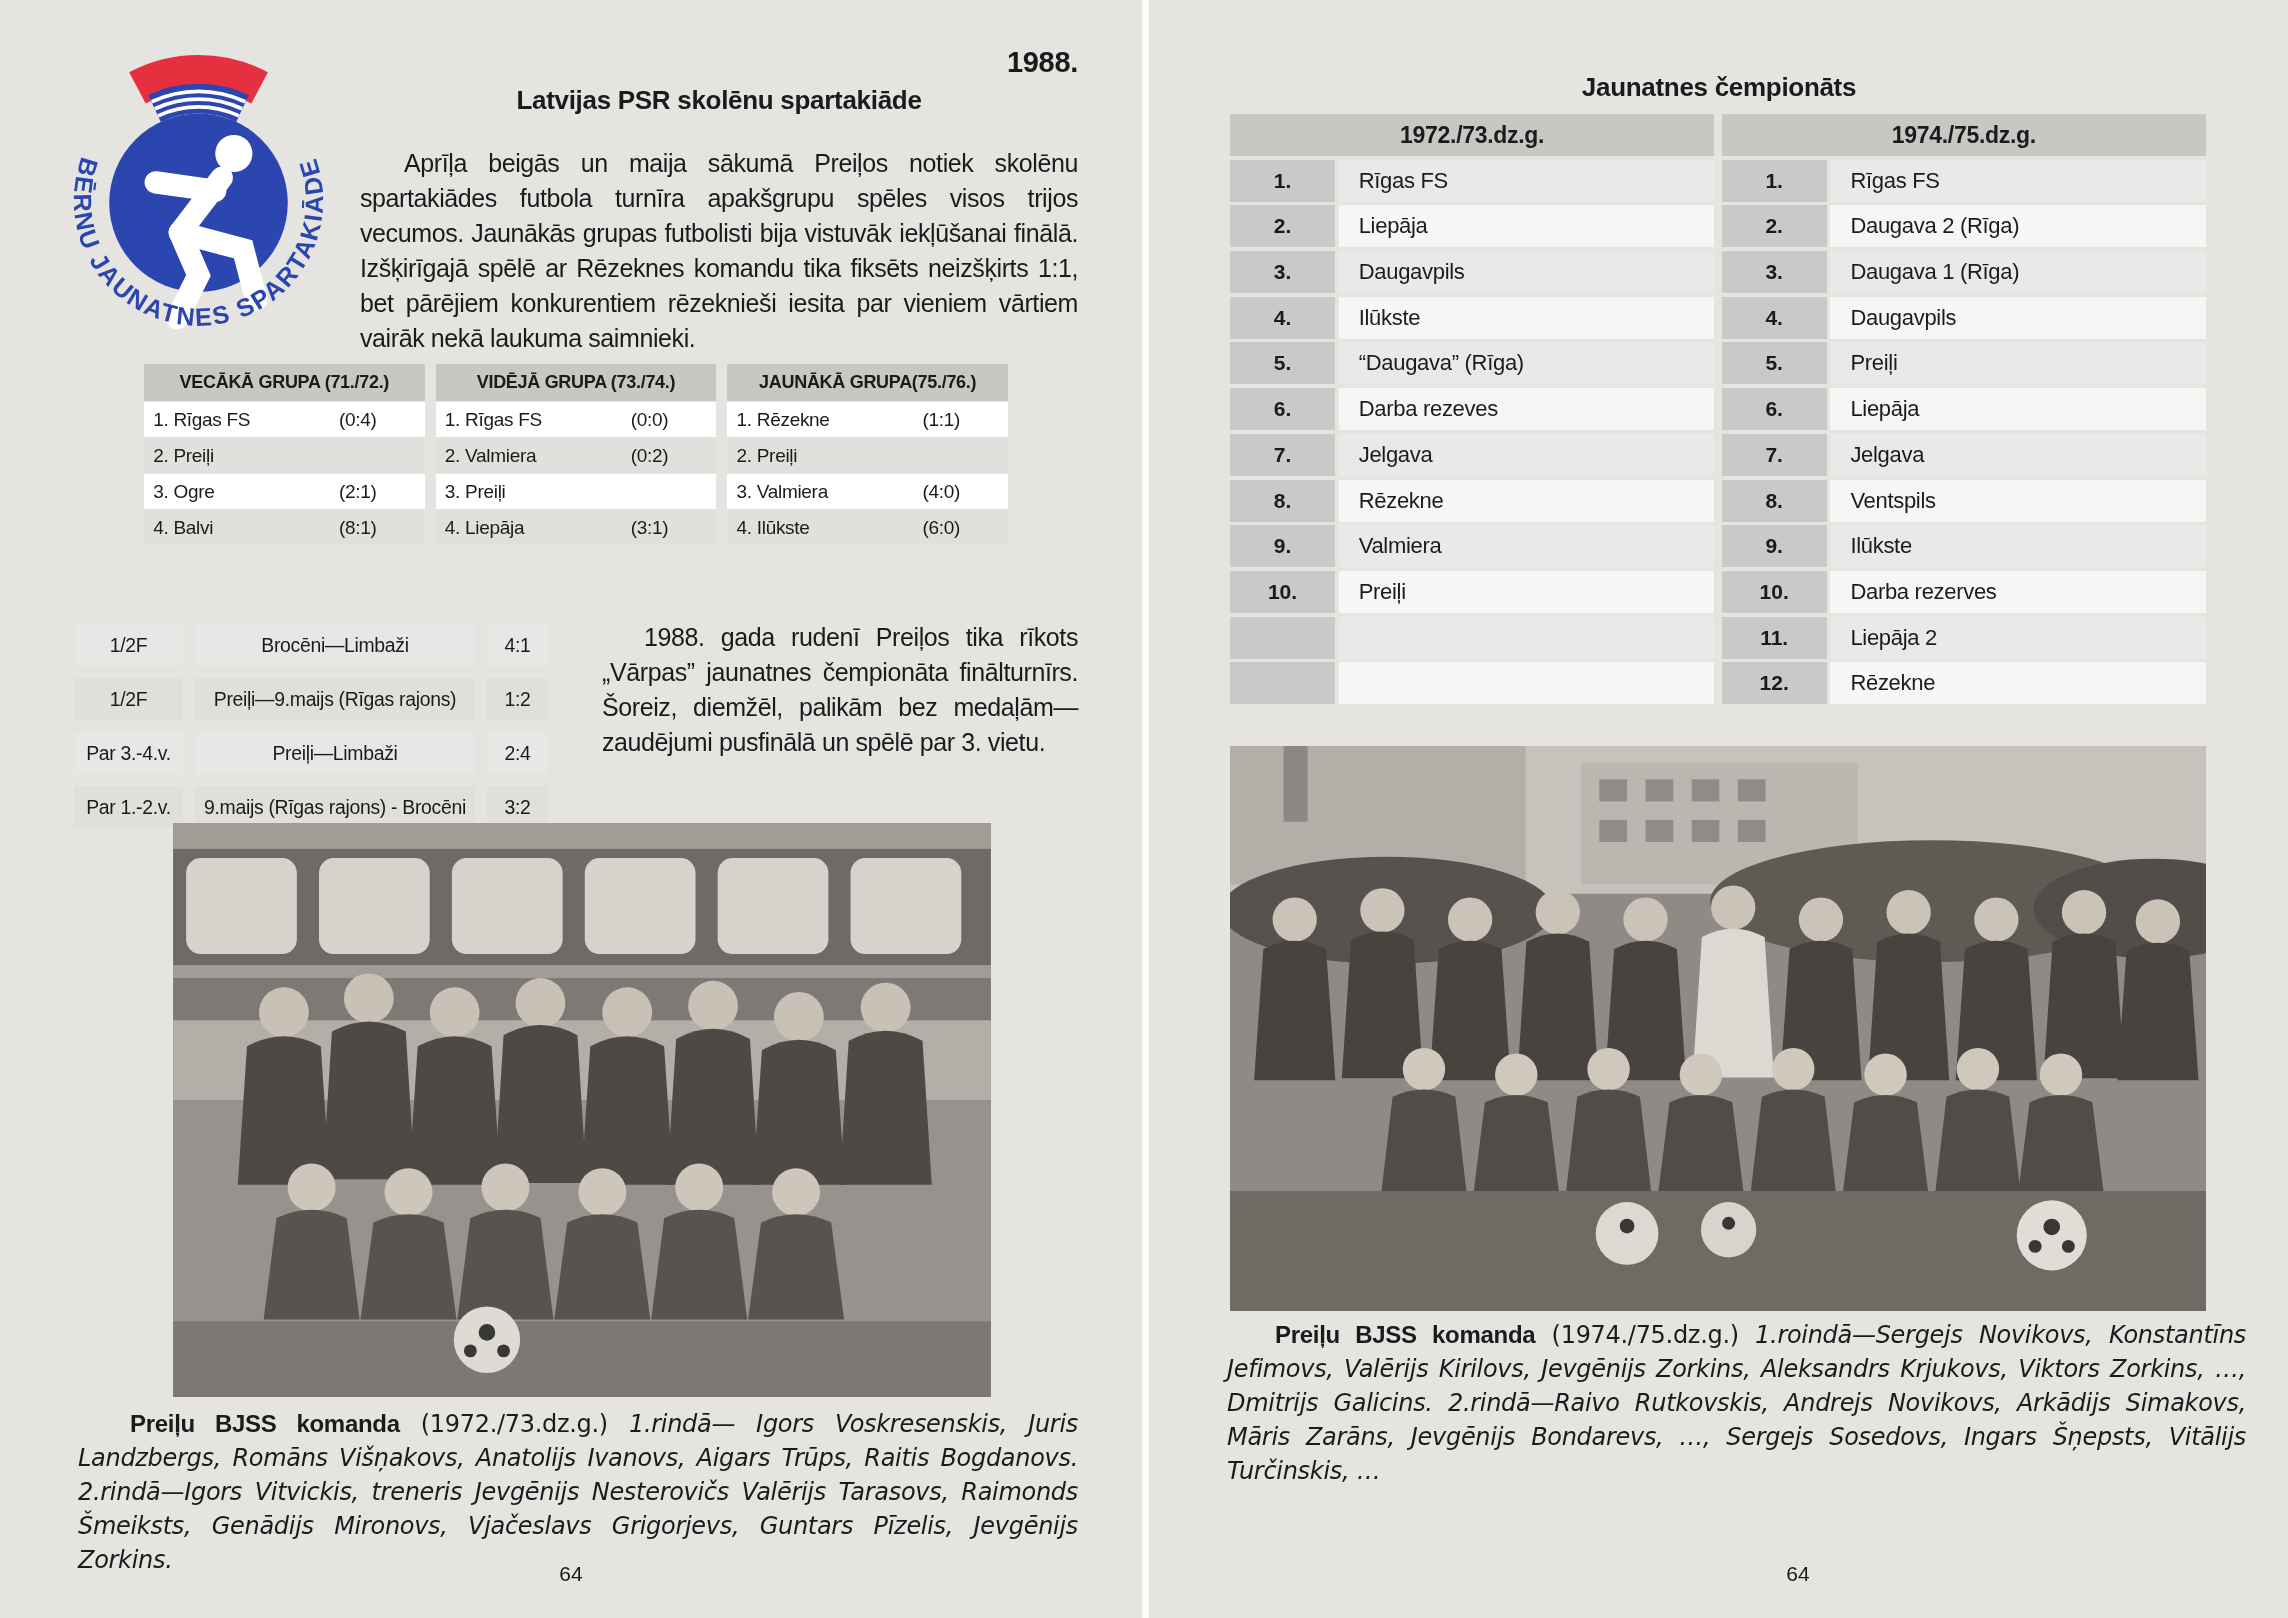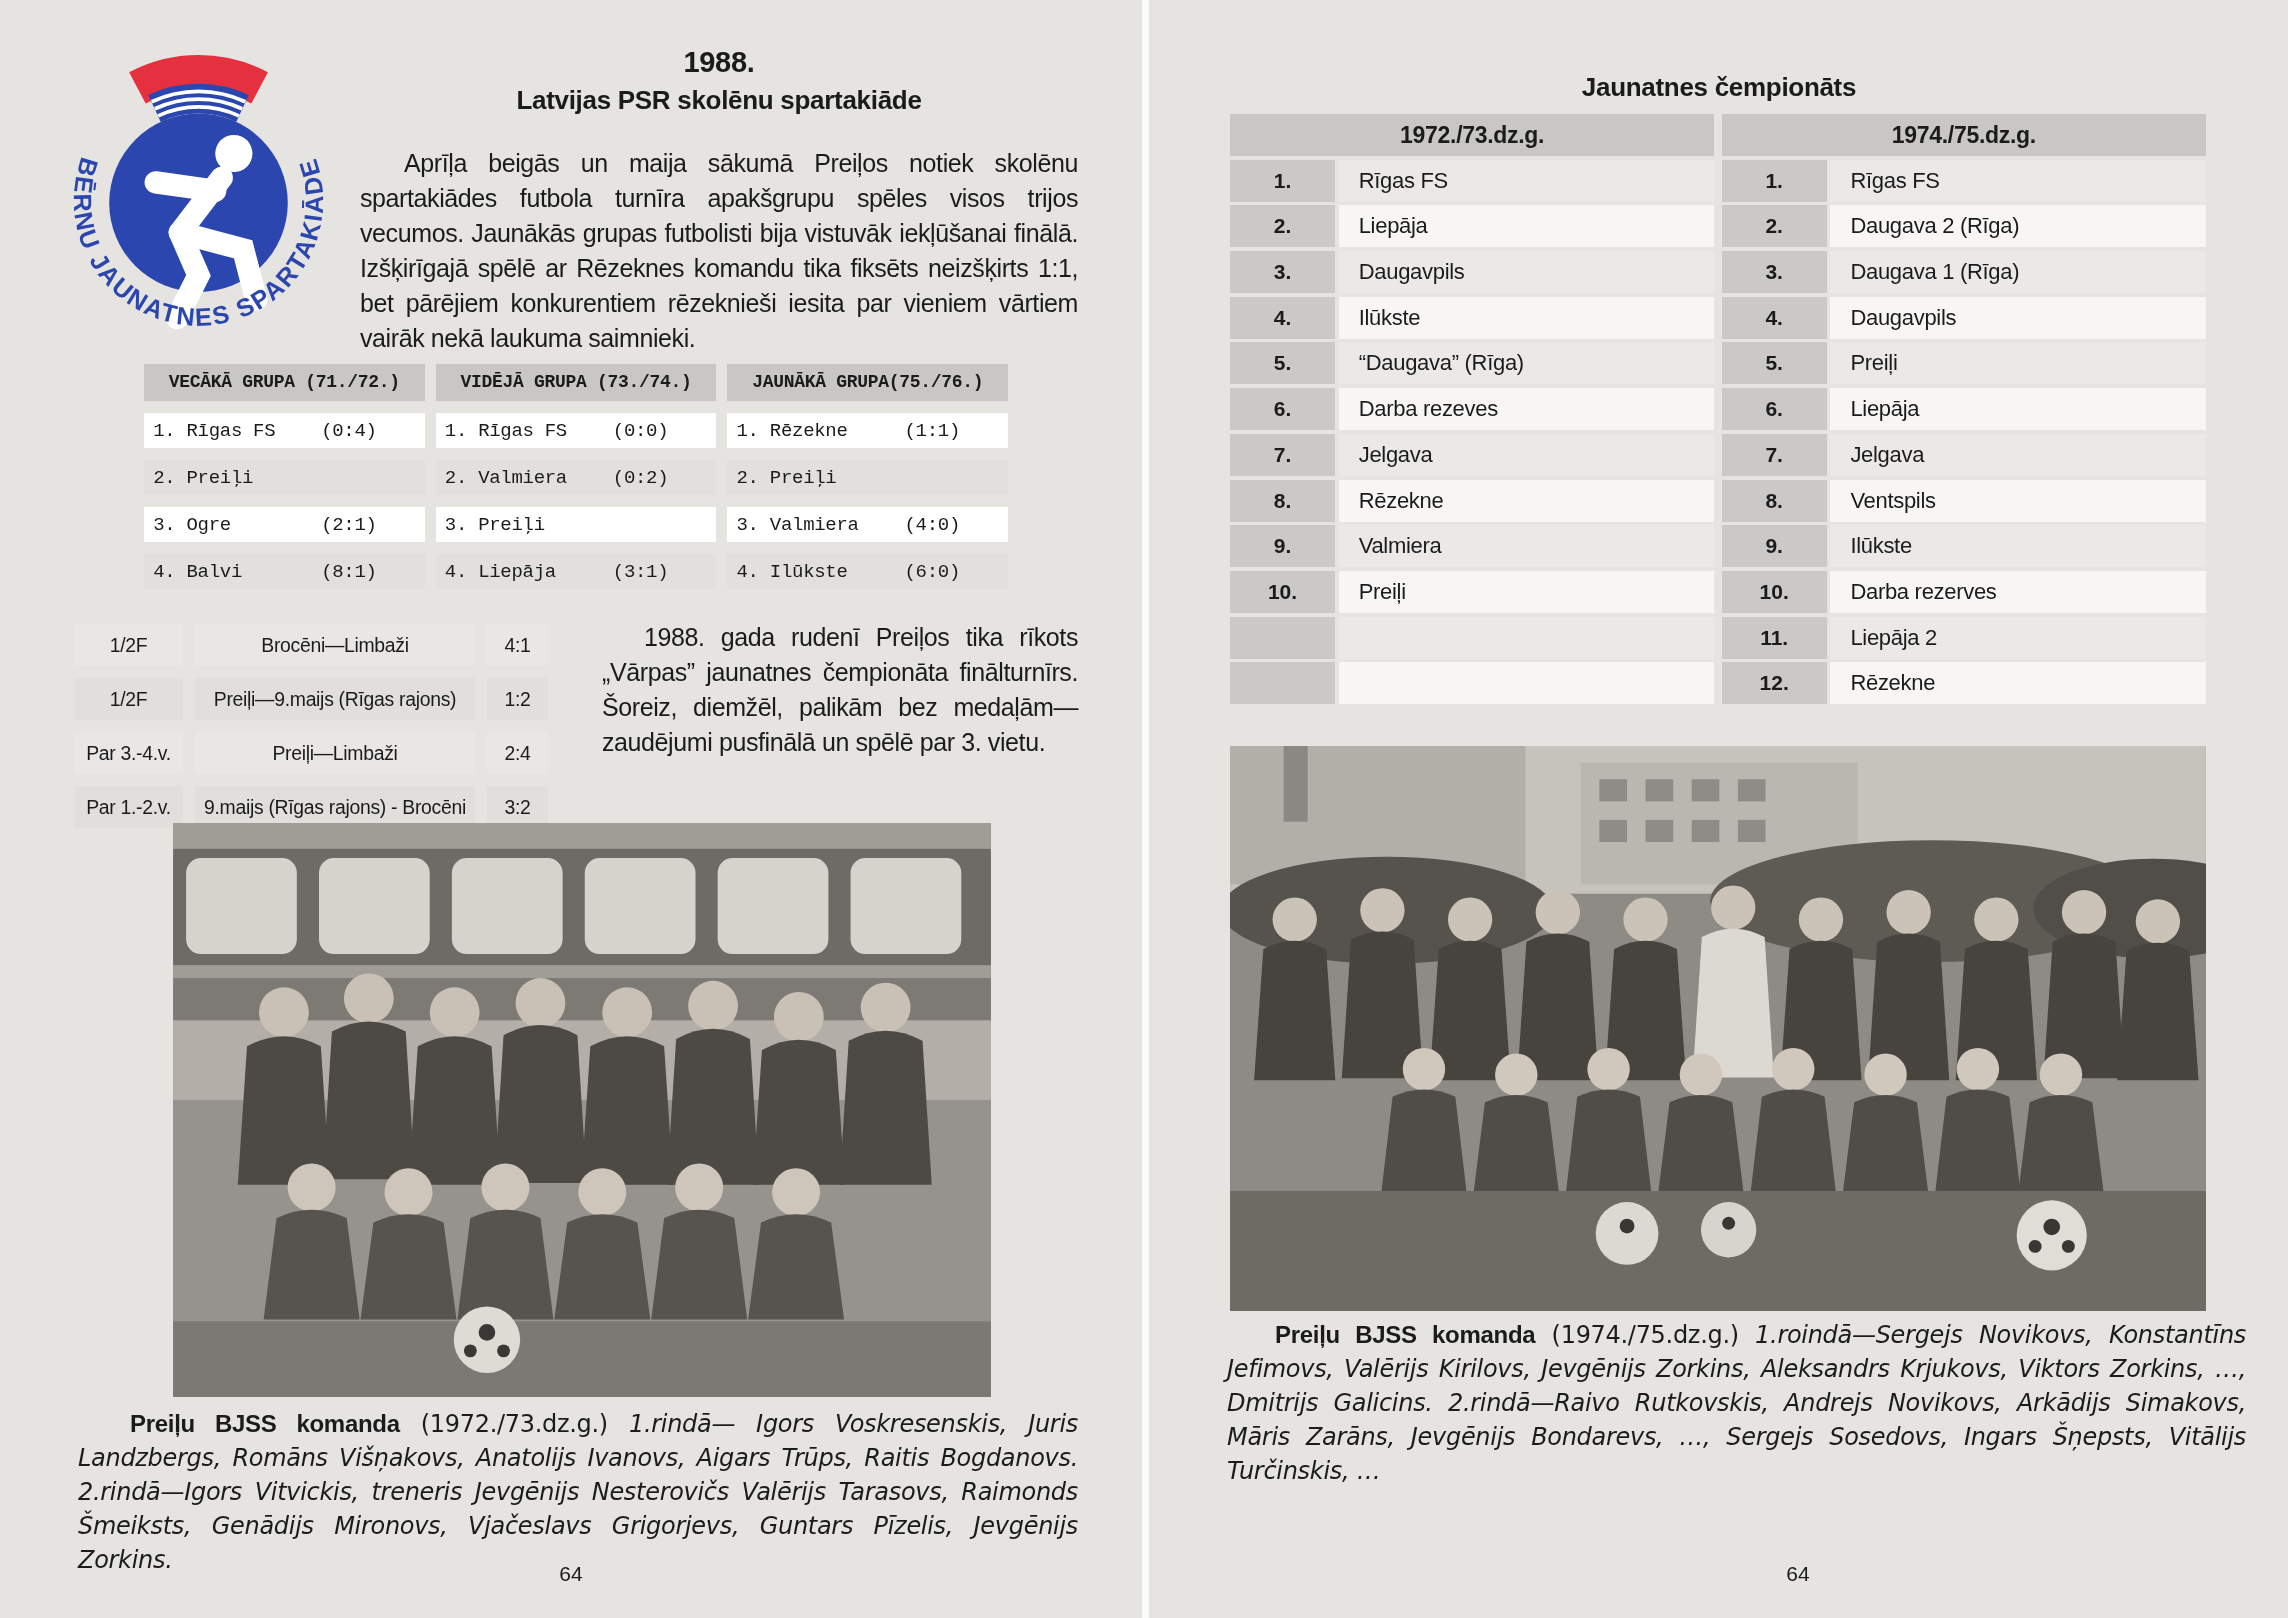--- a/index.html
+++ b/index.html
@@ -7,26 +7,26 @@
           font-family:"Liberation Sans",sans-serif;color:#1b1b1b;}
   .page{position:absolute;top:0;height:1619px;background:#e6e4e1;}
   .page-left{left:0;width:1142px;}
   .page-right{left:1149px;width:1254px;padding-left:44px;}
 
   .abs{position:absolute;}
   .center{text-align:center;}
 
   
   .logo-box{left:59px;top:41px;width:279px;height:292px;}
-  .l-title{left:360px;top:46px;width:718px;font-size:29px;font-weight:bold;letter-spacing:-0.3px;}
+  .l-title{left:360px;top:46px;width:718px;font-size:29px;font-weight:bold;letter-spacing:-0.3px;text-align:right;}
   .l-subtitle{left:360px;top:85px;width:718px;font-size:26px;font-weight:bold;letter-spacing:-0.3px;}
   .body-text{font-size:25px;line-height:35px;text-align:justify;letter-spacing:-0.4px;}
   .l-intro{left:360px;top:146px;width:718px;text-indent:44px;}
   .groups{left:144px;top:364px;width:864px;display:grid;grid-template-columns:1fr 1fr 1fr;gap:0 11px;}
-  .gcol{display:flex;flex-direction:column;gap:12px;font-family:Liberation Mono, monospace;}
+  .gcol{display:flex;flex-direction:column;gap:1px;}
   .ghead{background:#c9c7c4;height:37px;line-height:37px;text-align:center;font-weight:bold;font-size:18px;letter-spacing:-0.3px;}
   .grow{height:35px;display:flex;align-items:center;font-size:19px;letter-spacing:-0.3px;}
   .grow .gname{padding-left:9.2px;}
   .grow .gscore{margin-left:auto;padding-right:48px;}
   .grow.odd{background:#ffffff;}
   .grow.even{background:#e2e0dd;}
   .varpa-head{left:83px;top:587px;width:1043px;font-size:25px;font-weight:bold;text-align:center;letter-spacing:-0.4px;}
   .varpa{left:74px;top:624px;width:474px;display:grid;grid-template-columns:109px 1fr 61px;gap:12px;}
   .vcell{height:42px;display:flex;align-items:center;justify-content:center;font-size:19.4px;letter-spacing:-0.3px;}
   .vcell.r0{background:#e9e7e5;}

